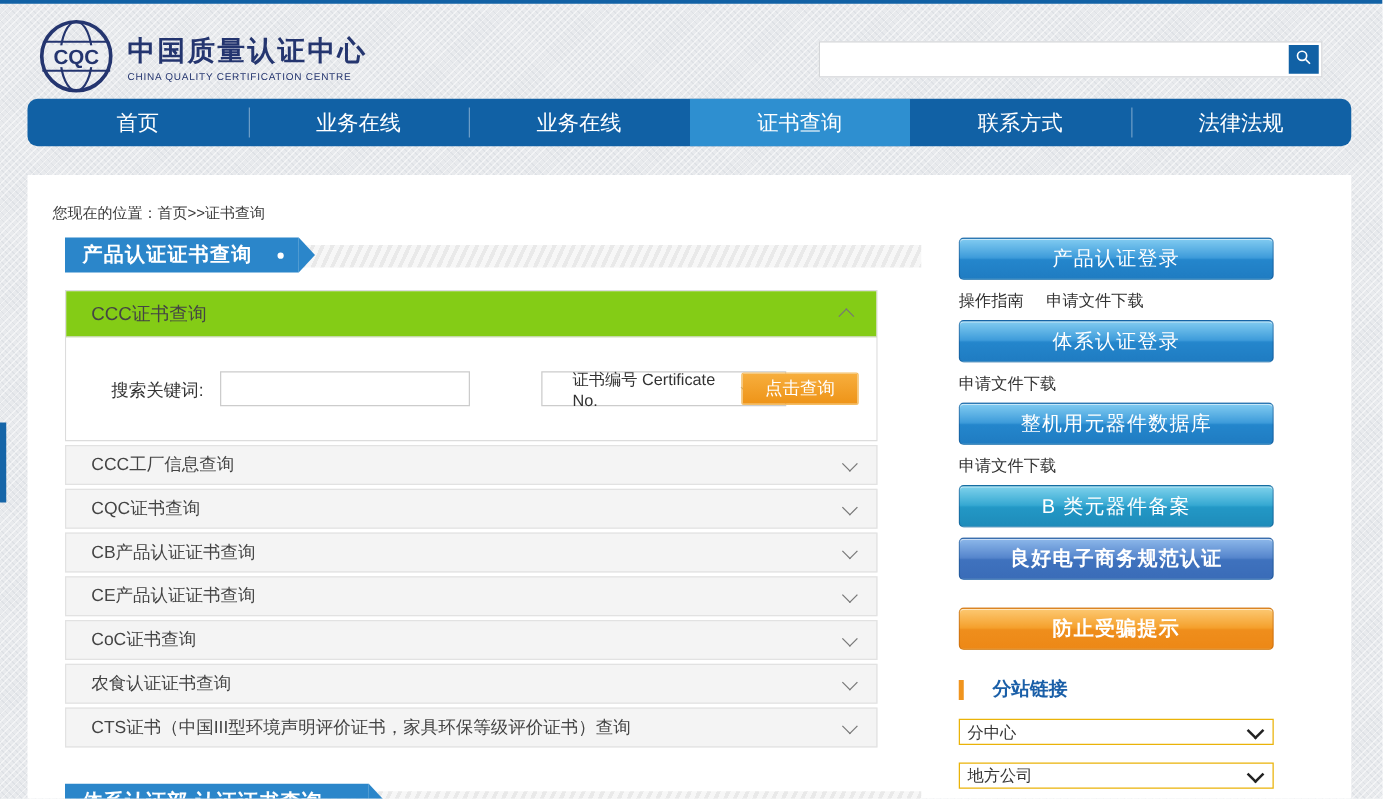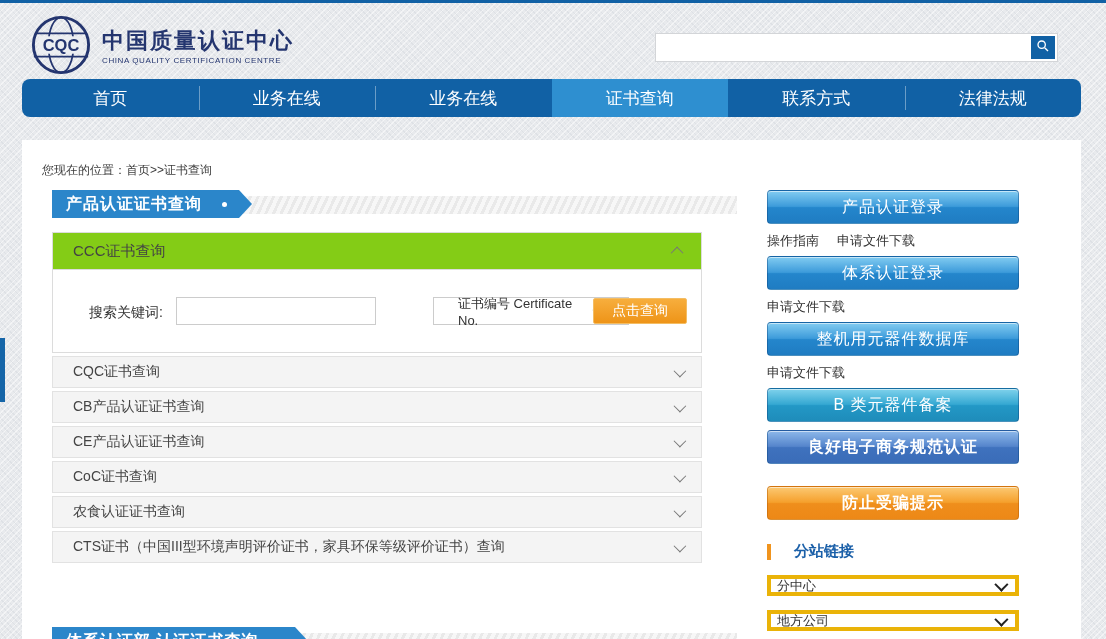--- a/index.html
+++ b/index.html
@@ -70,21 +70,21 @@
     box-shadow:inset 0 1px 0 rgba(255,255,255,.55);}
   .side-btn.teal{background:linear-gradient(180deg,#7fd2ec 0%,#35a8d2 48%,#2398c6 52%,#1e8cba 100%);}
   .side-btn.steel{background:linear-gradient(180deg,#8db8ea 0%,#5585cc 48%,#3f72be 52%,#3a6cb8 100%);}
   .side-btn.orange{background:linear-gradient(180deg,#fcc973 0%,#f5a02c 48%,#ef8e1c 52%,#ed8816 100%);border-color:rgba(190,100,10,.55);}
   .side-btn.m9{margin-bottom:22px;font-weight:bold;}
   .side-links{height:18px;margin-bottom:6px;font-size:13px;color:#333;display:flex;gap:18px;align-items:center;}
   .side-links a{color:#333;text-decoration:none;cursor:pointer;}
   .links-title{margin-top:22px;margin-bottom:14px;display:flex;align-items:center;gap:23px;
     font-size:15px;font-weight:bold;color:#1a5fa8;}
   .links-title .bar{width:4px;height:16px;background:#f0941e;}
-  .side-select{width:252px;height:21px;border:4px solid #eab308;box-sizing:border-box;background:#fff;margin-bottom:14px;
+  .side-select{width:252px;height:21px;border:1px solid #eab308;box-sizing:border-box;background:#fff;margin-bottom:14px;
     display:flex;align-items:center;padding:0 10px 0 6px;font-size:13px;color:#333;cursor:pointer;}
 
   .left-strip{position:absolute;left:0;top:338px;width:5px;height:64px;background:#1565a8;}
 </style>
 </head>
 <body>
 
 <div class="topline"></div>
 
 <div class="logo-wrap">
@@ -151,20 +151,25 @@
         <input class="kw-input" type="text" value="" style="">
         <div class="cert-select">
           <span class="grow">证书编号 Certificate No.</span>
           <span class="chev thin"></span>
         </div>
         <button class="query-btn">点击查询</button>
       </div>
     </div>
 
     <div class="acc-row">
+      <span>CCC工厂信息查询</span>
+      <span class="grow"></span>
+      <span class="chev thin"></span>
+    </div>
+    <div class="acc-row">
       <span>CQC证书查询</span>
       <span class="grow"></span>
       <span class="chev thin"></span>
     </div>
     <div class="acc-row">
       <span>CB产品认证证书查询</span>
       <span class="grow"></span>
       <span class="chev thin"></span>
     </div>
     <div class="acc-row">

